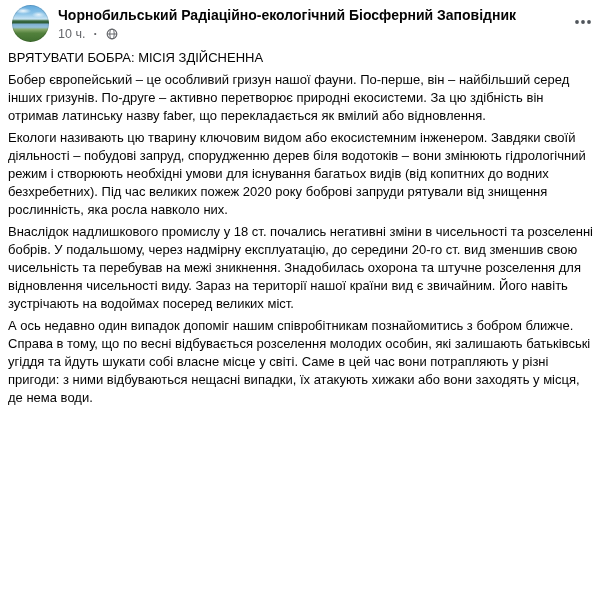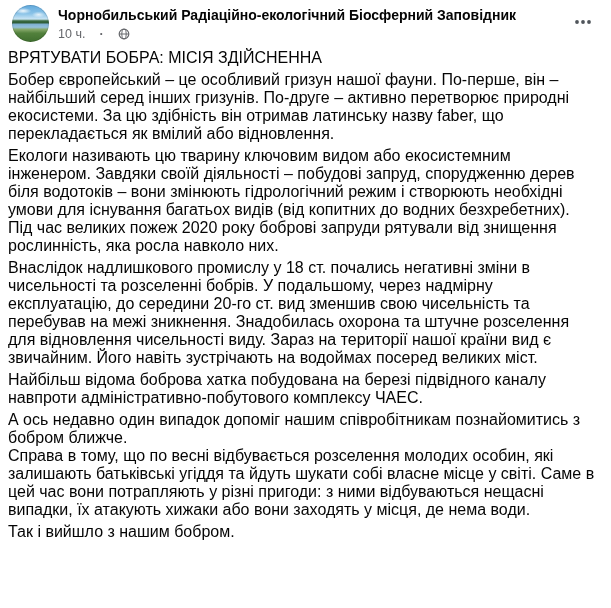--- a/index.html
+++ b/index.html
@@ -51,21 +51,21 @@
     font-size: 14px;
     font-weight: 700;
     color: #050505;
     line-height: 19px;
     cursor: pointer;
     white-space: nowrap;
   }
   .post-meta {
     display: flex;
     align-items: center;
-    gap: 14px;
+    gap: 8px;
     margin-top: 1px;
     font-size: 12.5px;
     color: #65676b;
     line-height: 16px;
   }
   .timestamp { cursor: pointer; }
   .sep-dot { font-weight: 700; }
   .globe-icon svg { display: block; }
   .more-button {
     position: absolute;
@@ -73,21 +73,21 @@
     width: 28px; height: 24px;
     display: flex;
     align-items: center;
     justify-content: center;
     border-radius: 6px;
     cursor: pointer;
   }
   
   .post-text {
     padding: 3px 14px 0 8px;
-    font-size: 16px;
+    font-size: 13px;
     line-height: 18px;
     color: #050505;
   }
   .post-text p {
     margin: 0 0 4px 0;
     white-space: pre-line;
   }
 </style>
 </head>
 <body>
@@ -121,19 +121,17 @@
         </svg>
       </span>
     </div>
   </div>
 
   <div class="post-text">
     <p>ВРЯТУВАТИ БОБРА: МІСІЯ ЗДІЙСНЕННА</p>
     <p>Бобер європейський – це особливий гризун нашої фауни. По-перше, він – найбільший серед інших гризунів. По-друге – активно перетворює природні екосистеми. За цю здібність він отримав латинську назву faber, що перекладається як вмілий або відновлення.</p>
     <p>Екологи називають цю тварину ключовим видом або екосистемним інженером. Завдяки своїй діяльності – побудові запруд, спорудженню дерев біля водотоків – вони змінюють гідрологічний режим і створюють необхідні умови для існування багатьох видів (від копитних до водних безхребетних). Під час великих пожеж 2020 року боброві запруди рятували від знищення рослинність, яка росла навколо них.</p>
     <p>Внаслідок надлишкового промислу у 18 ст. почались негативні зміни в чисельності та розселенні бобрів. У подальшому, через надмірну експлуатацію, до середини 20-го ст. вид зменшив свою чисельність та перебував на межі зникнення. Знадобилась охорона та штучне розселення для відновлення чисельності виду. Зараз на території нашої країни вид є звичайним. Його навіть зустрічають на водоймах посеред великих міст.</p>
-    <p>Найбільш відома боброва хатка побудована на березі підвідного каналу навпроти адміністративно-побутового комплексу ЧАЕС.</p>
     <p>А ось недавно один випадок допоміг нашим співробітникам познайомитись з бобром ближче.
 Справа в тому, що по весні відбувається розселення молодих особин, які залишають батьківські угіддя та йдуть шукати собі власне місце у світі. Саме в цей час вони потрапляють у різні пригоди: з ними відбуваються нещасні випадки, їх атакують хижаки або вони заходять у місця, де нема води.</p>
-    <p>Так і вийшло з нашим бобром.</p>
   </div>
 
 </div>
 
 </body></html>

